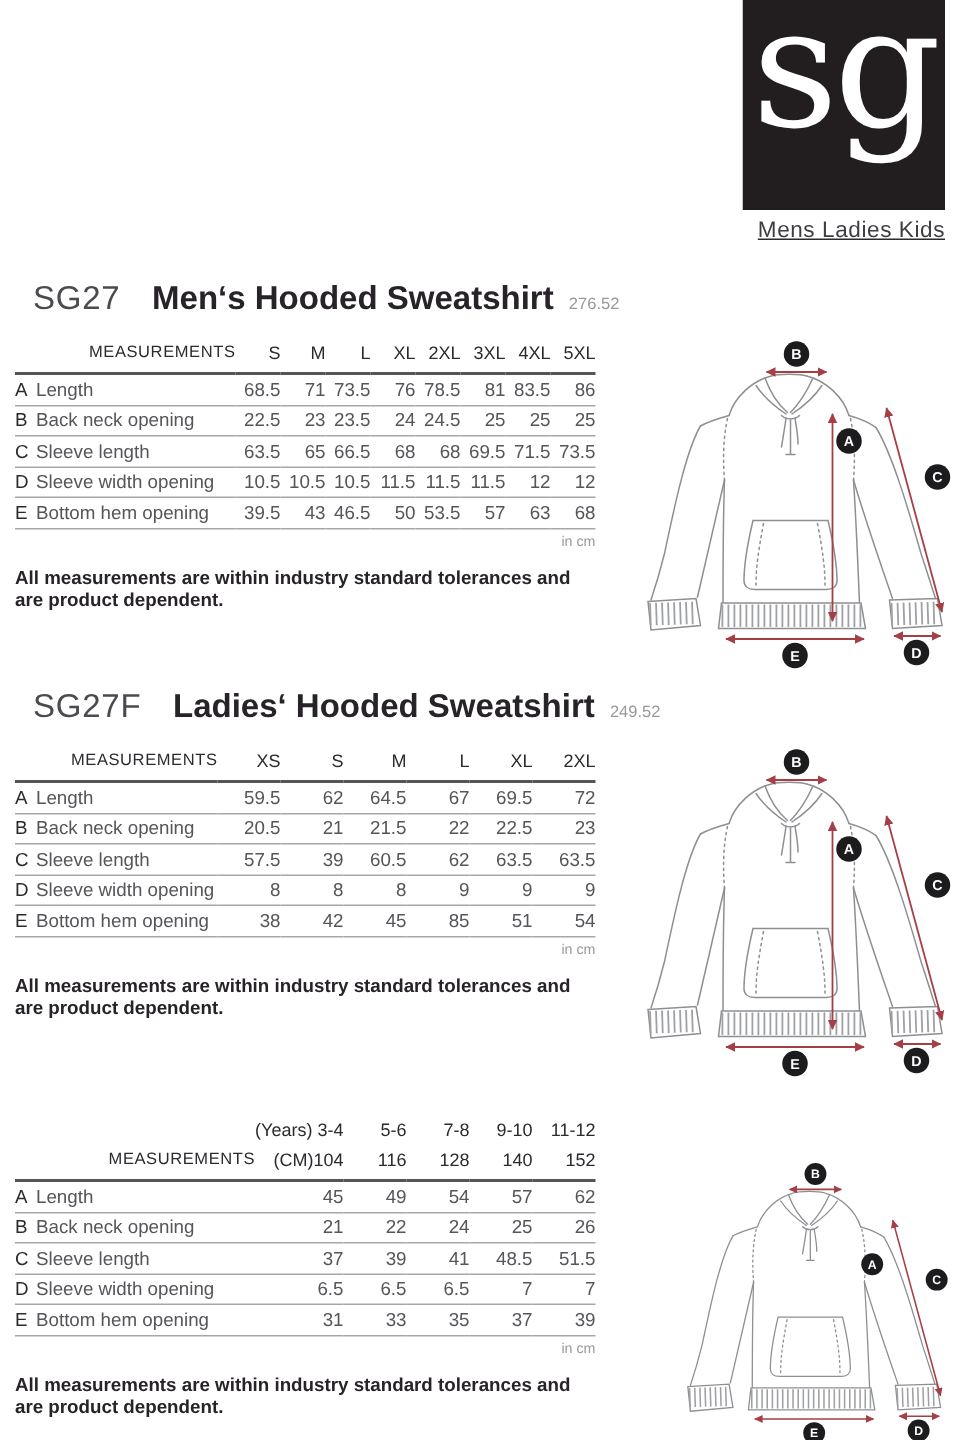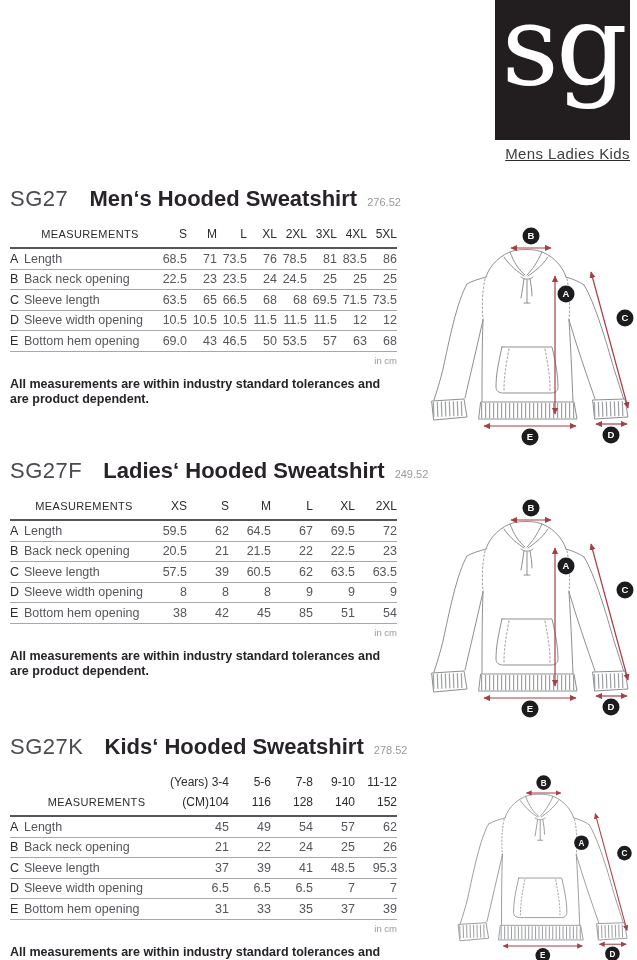--- a/index.html
+++ b/index.html
@@ -10,28 +10,28 @@
   
   .logo-block{position:absolute;top:0;right:7px;width:135px;text-align:right;text-decoration:underline;}
   .logo-square{display:block;}
   .tagline{margin-top:5px;font-size:15px;color:#3e3e41;letter-spacing:.4px;white-space:nowrap;}
   
   .sec{position:absolute;left:0;width:637px;}
   .sec-mens{top:186px;}
   .sec-ladies{top:458px;}
   .sec-kids{top:734px;}
   h2.title{margin:0;padding-left:10px;font-size:22px;line-height:26px;font-weight:400;white-space:nowrap;}
-  .code{color:#4a4b4f;letter-spacing:.5px;}
+  .code{color:#4a4b4f;letter-spacing:.5px;margin-left:12px;}
   .name{font-weight:bold;color:#272329;margin-left:15px;}
   .pnum{font-size:11px;font-weight:400;color:#97999b;margin-left:4px;}
   
   table.meas-table{border-collapse:collapse;margin:10px 0 0 10px;width:387px;}
   table.meas-table th,table.meas-table td{font-weight:400;}
   tr.head-main th{border-bottom:2px solid #545559;}
-  th.meas{font-size:11px;font-weight:bold;color:#2b2a2e;text-align:center;letter-spacing:.4px;padding:2px 0 6px 13px;}
+  th.meas{font-size:11px;font-weight:bold;color:#2b2a2e;text-align:right;letter-spacing:.4px;padding:2px 0 6px 13px;}
   th.size{font-size:12px;font-weight:bold;color:#2b2a2e;text-align:right;padding:2px 0 6px 0;white-space:nowrap;}
   tr.head-pre th{padding:2px 0 4px 0;border-bottom:none;}
   td.letter{font-size:12.5px;font-weight:bold;color:#2b2a2e;text-align:left;}
   td.rowlabel{font-size:12.5px;color:#55565a;text-align:left;}
   td.val{font-size:12.5px;color:#55565a;text-align:right;white-space:nowrap;}
   tbody td{padding:2.5px 0 3px 0;border-bottom:1px solid #a5a7aa;}
   .unit{margin:3px 0 0 10px;width:387px;text-align:right;font-size:9.5px;color:#97999b;}
   .note{margin:11px 0 0 10px;width:372px;font-size:12.5px;line-height:15px;font-weight:bold;color:#272329;}
   
   .diagram{position:absolute;top:33px;left:420px;width:217px;}
@@ -129,21 +129,21 @@
           <td class="val">10.5</td>
           <td class="val">11.5</td>
           <td class="val">11.5</td>
           <td class="val">11.5</td>
           <td class="val">12</td>
           <td class="val">12</td>
         </tr>
         <tr>
           <td class="letter">E</td>
           <td class="rowlabel">Bottom hem opening</td>
-          <td class="val">69.0</td>
+          <td class="val">39.5</td>
           <td class="val">43</td>
           <td class="val">46.5</td>
           <td class="val">50</td>
           <td class="val">53.5</td>
           <td class="val">57</td>
           <td class="val">63</td>
           <td class="val">68</td>
         </tr>
       </tbody>
     </table>
@@ -372,25 +372,20 @@
       <g class="e-badge">
         <circle cx="110" cy="218" r="8.5" fill="#1c1c1e"></circle>
         <text x="110" y="221.4" fill="#ffffff">E</text>
       </g>
     </g>
   </svg>
 </div>
 </div>
 
 <div class="sec sec-kids">
-  <h2 class="title">
-    <span class="code">SG27K</span>
-    <span class="name">Kids‘ Hooded Sweatshirt</span>
-    <span class="pnum">278.52</span>
-  </h2>
   <table class="meas-table">
       <colgroup>
         <col style="width: 14px;">
         <col>
         <col style="width: 42px;">
         <col style="width: 42px;">
         <col style="width: 42px;">
         <col style="width: 42px;">
         <col style="width: 42px;">
       </colgroup>
@@ -431,21 +426,21 @@
           <td class="val">25</td>
           <td class="val">26</td>
         </tr>
         <tr>
           <td class="letter">C</td>
           <td class="rowlabel">Sleeve length</td>
           <td class="val">37</td>
           <td class="val">39</td>
           <td class="val">41</td>
           <td class="val">48.5</td>
-          <td class="val">95.3</td>
+          <td class="val">51.5</td>
         </tr>
         <tr>
           <td class="letter">D</td>
           <td class="rowlabel">Sleeve width opening</td>
           <td class="val">6.5</td>
           <td class="val">6.5</td>
           <td class="val">6.5</td>
           <td class="val">7</td>
           <td class="val">7</td>
         </tr>

